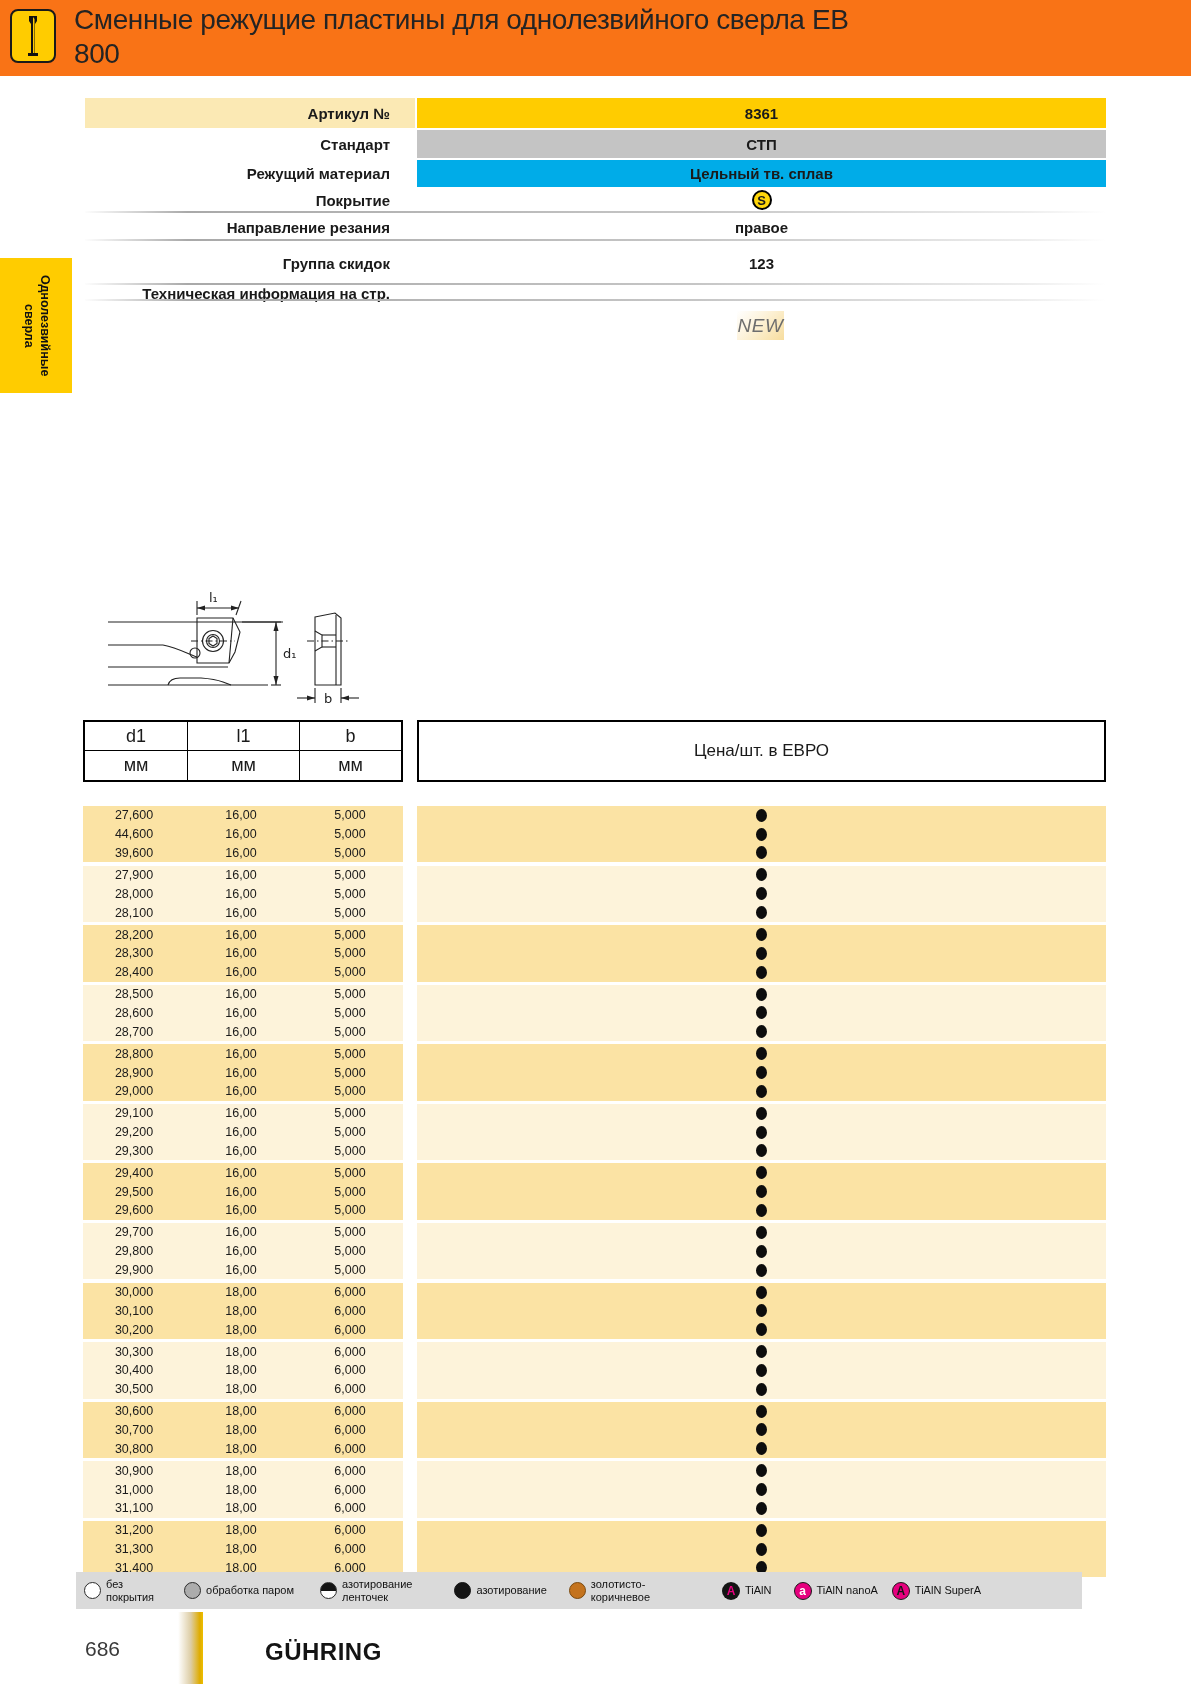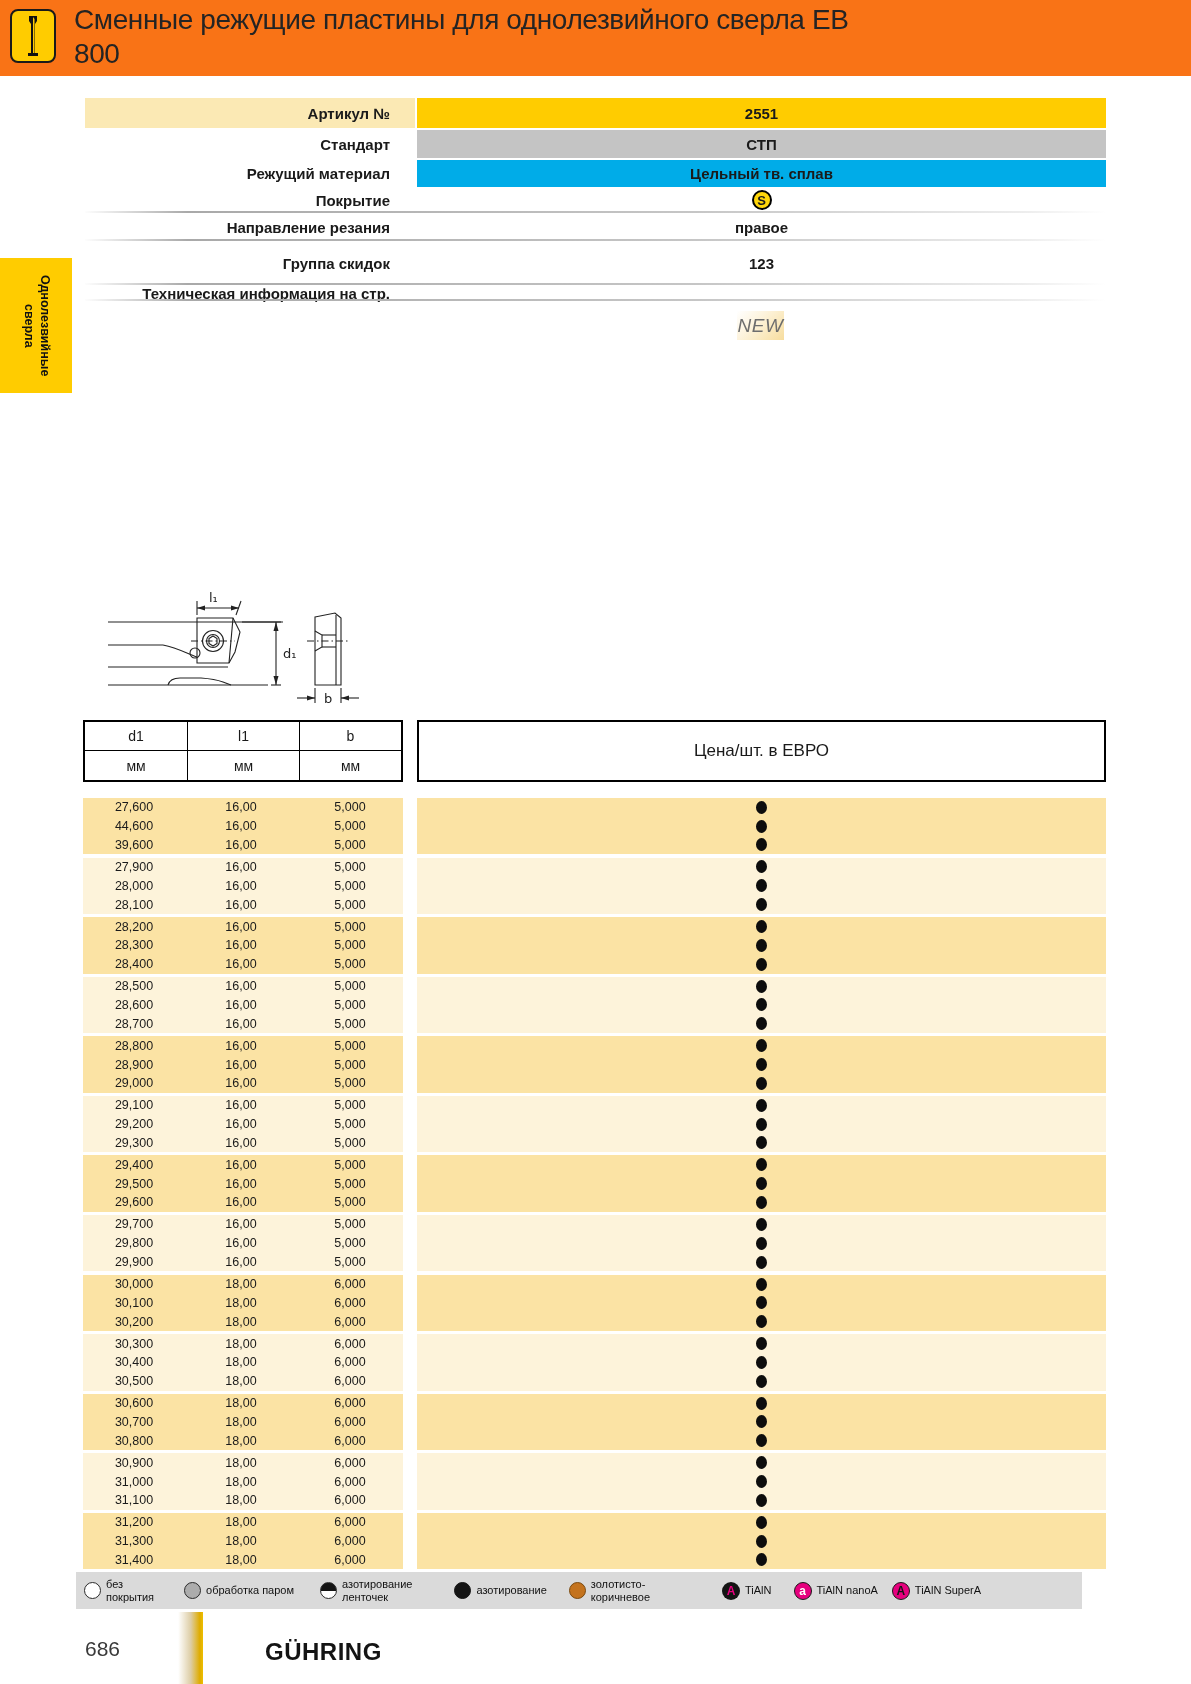--- a/index.html
+++ b/index.html
@@ -51,27 +51,27 @@
   .draw line,.draw path,.draw polyline,.draw circle,.draw polygon.n{stroke:#222;fill:none;stroke-width:1.1;}
   .draw .arr{fill:#222;stroke:none;}
   .draw text{font-family:"DejaVu Sans",sans-serif;font-size:13px;fill:#222;}
   .draw .dash{stroke-dasharray:7 3 1.5 3;}
 
   
   .mtable{position:absolute;left:83px;top:720px;width:1023px;}
   .thead{display:flex;gap:14px;}
   .thl{width:320px;height:62px;border:2px solid #000;box-sizing:border-box;background:#fff;}
   .thr-row{display:grid;grid-template-columns:102px 112px 102px;}
-  .thc{display:flex;align-items:center;justify-content:center;font-size:14px;height:28px;}
+  .thc{display:flex;align-items:center;justify-content:center;font-size:18px;height:28px;}
   .thr-row.first .thc{height:28px;border-bottom:1.5px solid #000;}
   .thr-row.second .thc{height:29px;}
   .thc + .thc{border-left:1.5px solid #000;}
   .thp{width:689px;height:62px;border:2px solid #000;box-sizing:border-box;background:#fff;
        display:flex;align-items:center;justify-content:center;font-size:17px;}
-  .tbody{margin-top:16px;}
+  .tbody{margin-top:24px;}
   .tgroup{margin-bottom:3.2px;}
   .trow{display:flex;height:18.8px;}
   .tl{width:320px;display:grid;grid-template-columns:102px 112px 106px;}
   .tc{display:flex;align-items:center;justify-content:center;font-size:12.5px;color:#1b1b1b;}
   .tsp{width:14px;}
   .tr{width:689px;display:flex;align-items:center;justify-content:center;}
   .tgroup.dark .tl,.tgroup.dark .tr{background:#FBE3A4;}
   .tgroup.light .tl,.tgroup.light .tr{background:#FDF3DA;}
   .dot{width:11px;height:13px;border-radius:50%;background:#0d0d0d;}
 
@@ -123,21 +123,21 @@
     <div class="tabtxt">
       <div>Однолезвийные</div>
       <div>сверла</div>
     </div>
   </div>
 
   <div class="info">
     <div class="irow r1">
       <div class="ilabel">Артикул №</div>
         <div></div>
-      <div class="ival">2551</div>
+      <div class="ival">8361</div>
     </div>
     <div class="irow r2">
       <div class="ilabel">Стандарт</div>
         <div></div>
       <div class="ival">СТП</div>
     </div>
     <div class="irow r3">
       <div class="ilabel">Режущий материал</div>
         <div></div>
       <div class="ival">Цельный тв. сплав</div>

